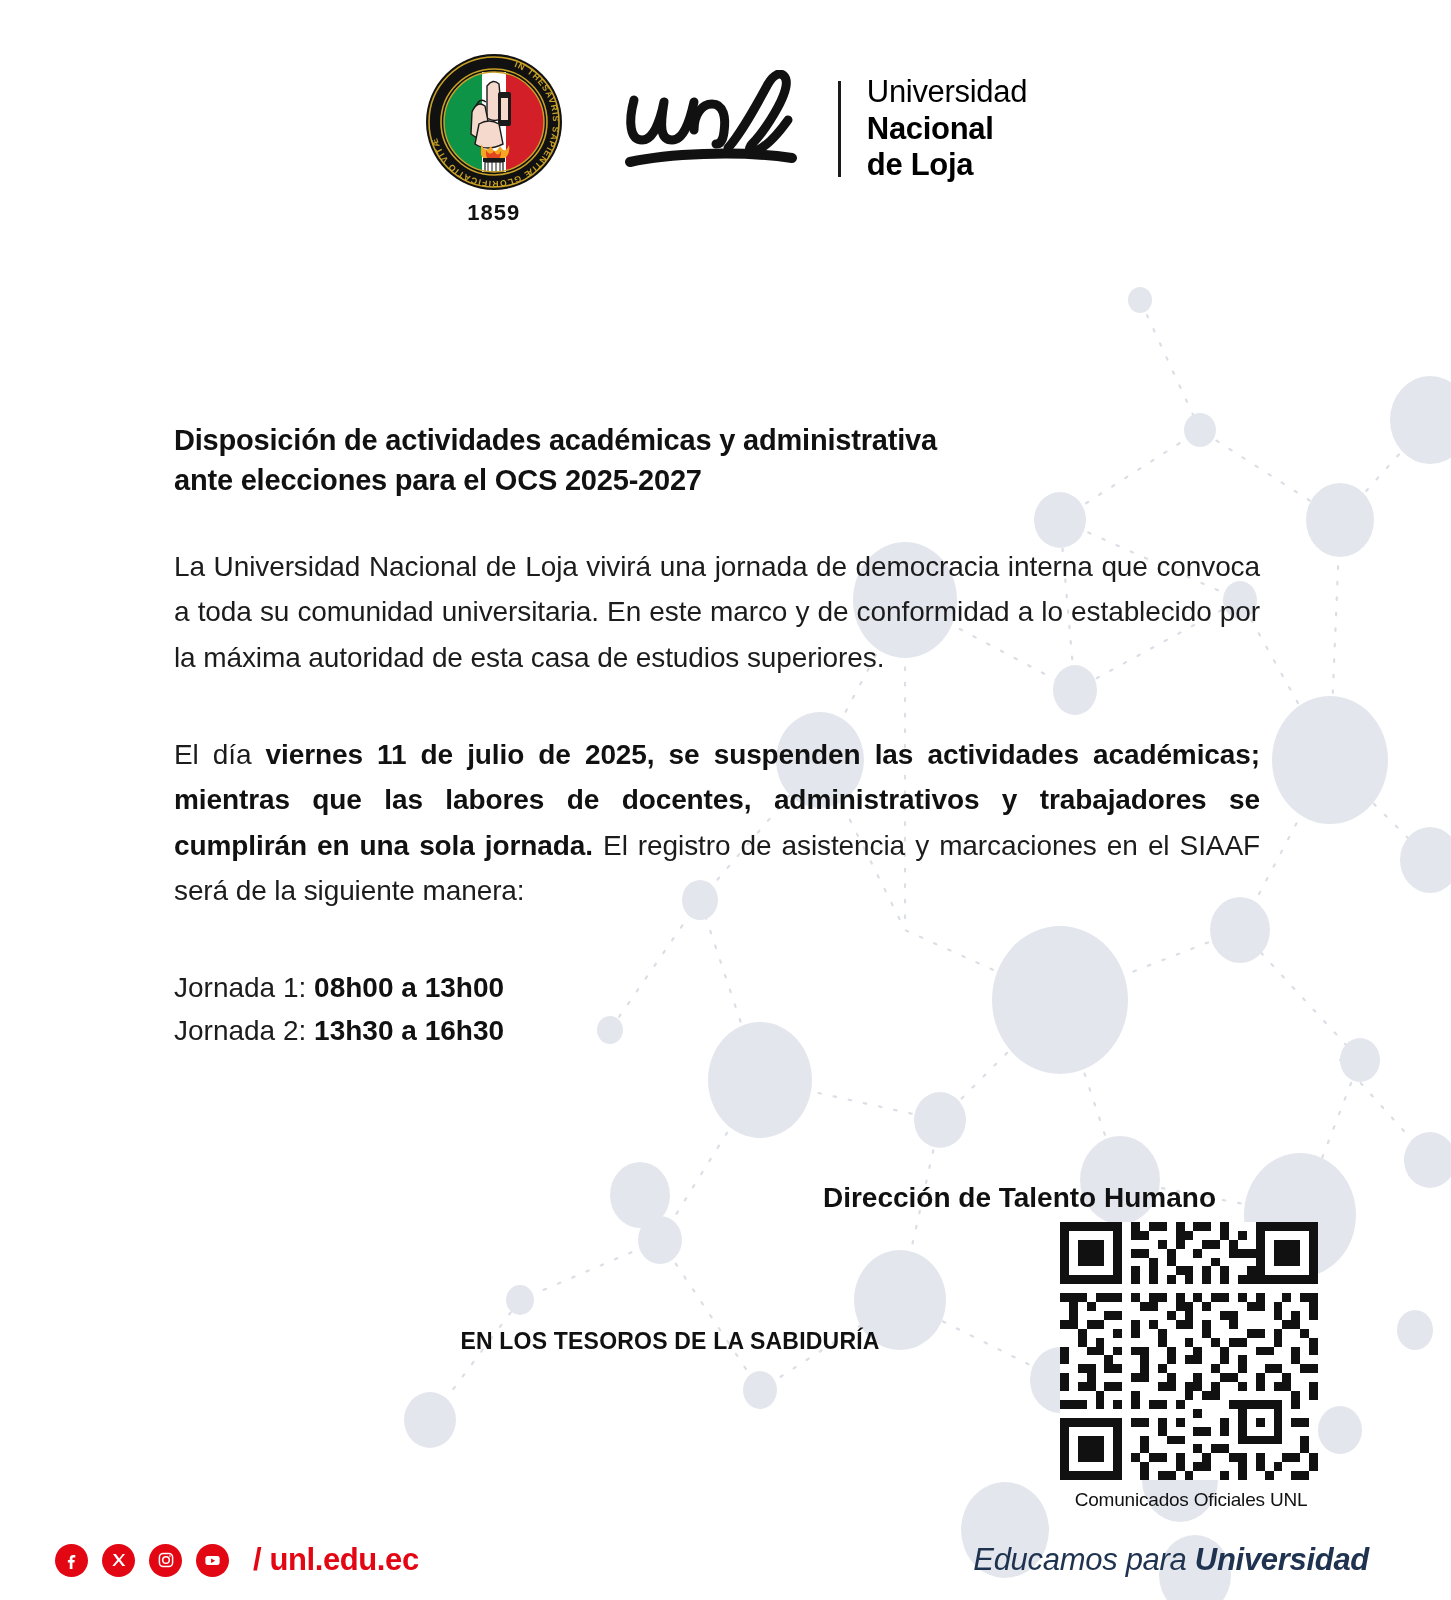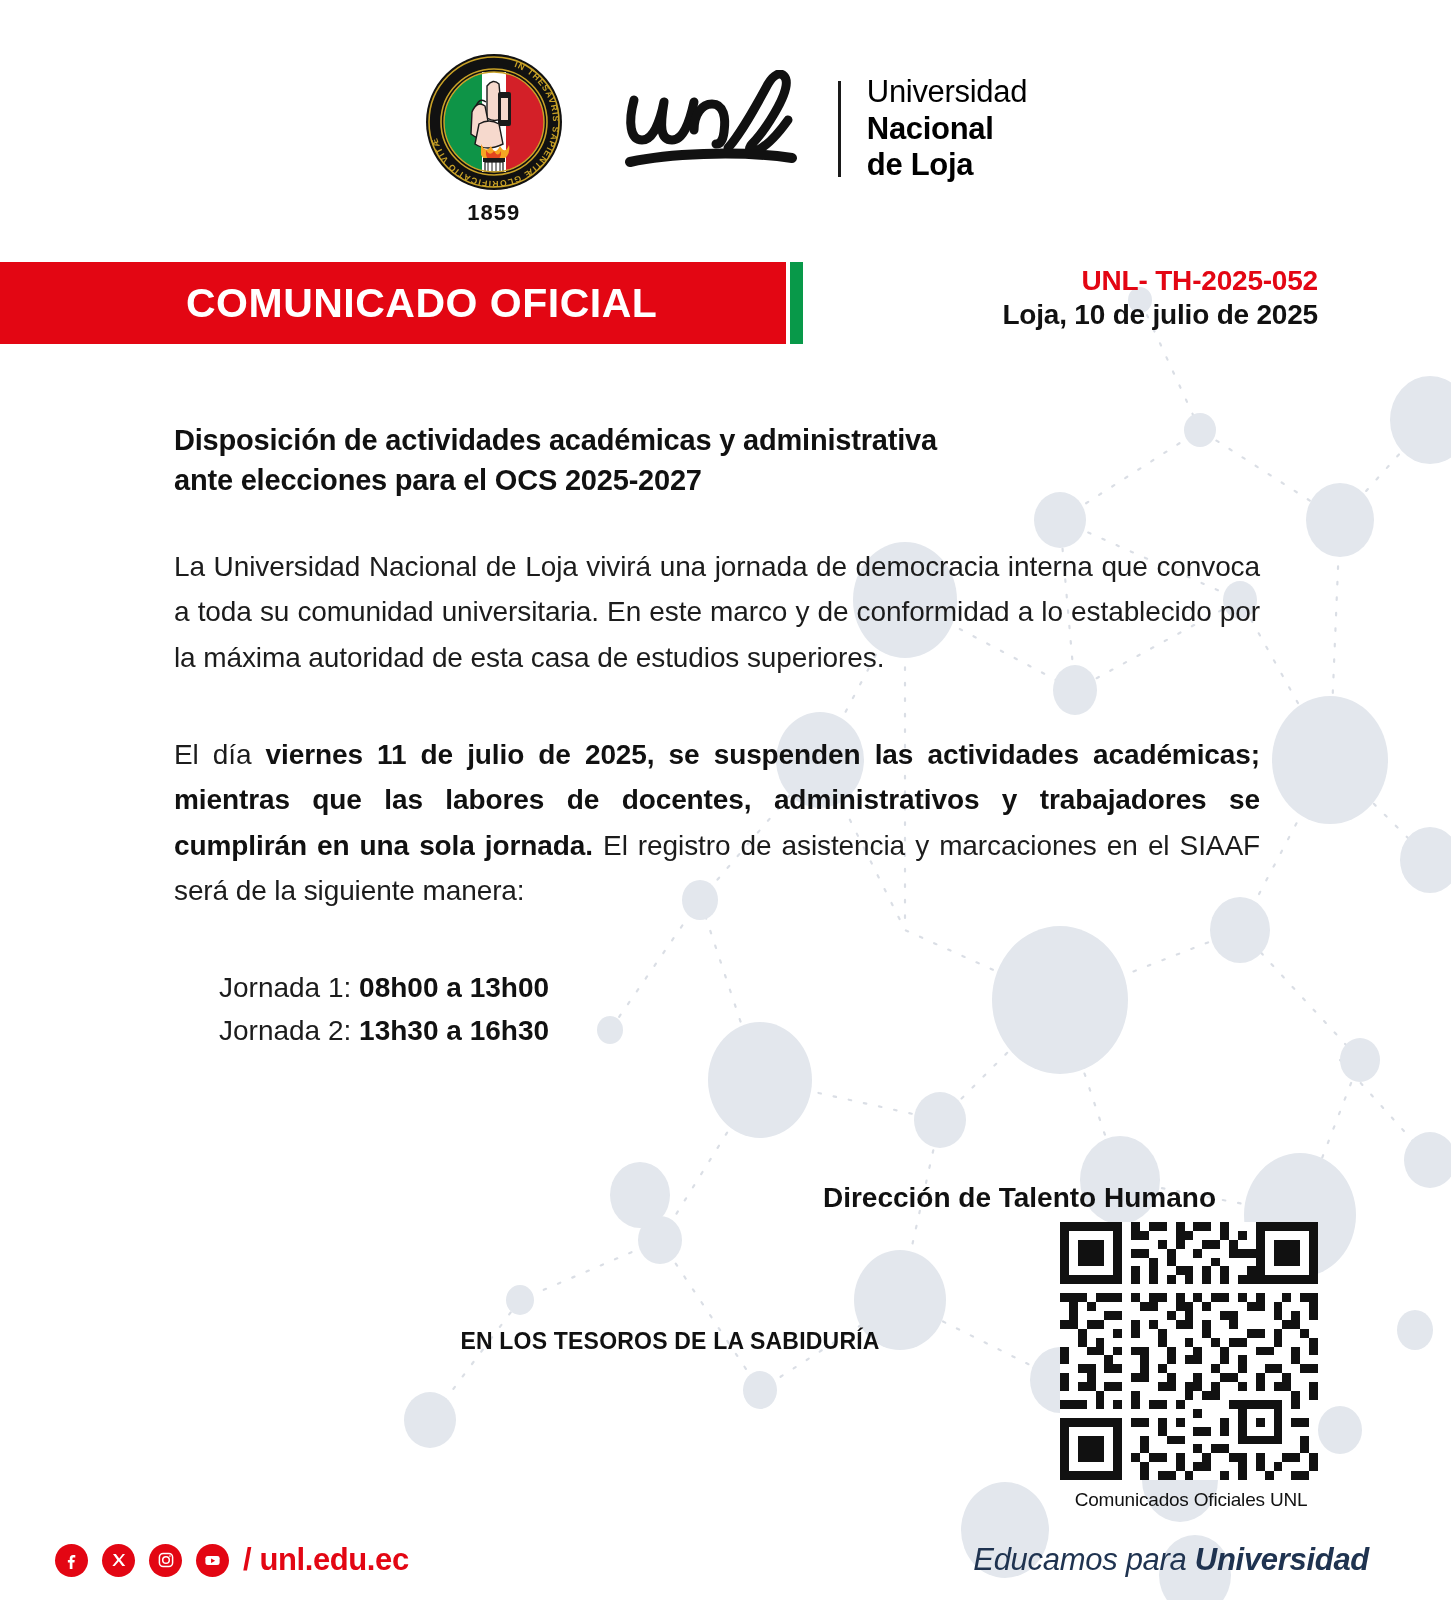--- a/index.html
+++ b/index.html
@@ -154,21 +154,21 @@
     letter-spacing: -0.1px;
   }
   .para b { font-weight: 700; color: #111111; }
 
   .jornadas {
     margin-top: 8px;
     font-size: 28px;
     line-height: 1.55;
     color: #1c1c1c;
   }
-  .jornadas .jlabel { font-weight: 400; margin-left: 45px; }
+  .jornadas .jlabel { font-weight: 400; }
   .jornadas .jval { font-weight: 700; color: #111111; }
 
   .signature {
     position: absolute;
     left: 174px;
     top: 1182px;
     width: 1086px;
     text-align: right;
     font-size: 28px;
     font-weight: 700;
@@ -229,21 +229,21 @@
     width: 33px;
     height: 33px;
     border-radius: 50%;
     background: #E30613;
     margin-right: 14px;
     display: flex;
     align-items: center;
     justify-content: center;
   }
   .site-url {
-    margin-left: 0;
+    margin-left: 10px;
     color: #E30613;
     font-size: 31px;
     font-weight: 700;
     letter-spacing: -0.4px;
   }
   .tagline {
     position: absolute;
     right: 82px;
     bottom: 22px;
     font-size: 31px;
@@ -374,30 +374,20 @@
       </svg>
       <div class="wordmark-divider"></div>
       <div class="wordmark-text">
         <div class="l1">Universidad</div>
         <div class="l2">Nacional</div>
         <div class="l3">de Loja</div>
       </div>
     </div>
   </div>
 
-  <div class="banner-row">
-    <div class="banner-red">
-      <span class="banner-red-label">COMUNICADO OFICIAL</span>
-    </div>
-    <div class="banner-green"></div>
-    <div class="banner-meta">
-      <div class="doc-code">UNL- TH-2025-052</div>
-      <div class="doc-place">Loja, 10 de julio de 2025</div>
-    </div>
-  </div>
 
   <div class="content">
     <h1 class="doc-title">
       <span>Disposición de actividades académicas y administrativa</span><br>
       <span>ante elecciones para el OCS 2025-2027</span>
     </h1>
 
     <p class="para">La Universidad Nacional de Loja vivirá una jornada de democracia interna que convoca a toda su comunidad universitaria. En este marco y de conformidad a lo establecido por la máxima autoridad de esta casa de estudios superiores.</p>
 
     <p class="para"><span>El día </span><b>viernes 11 de julio de 2025, se suspenden las actividades académicas; mientras que las labores de docentes, administrativos y trabajadores se cumplirán en una sola jornada.</b><span> El registro de asistencia y marcaciones en el SIAAF será de la siguiente manera:</span></p>

